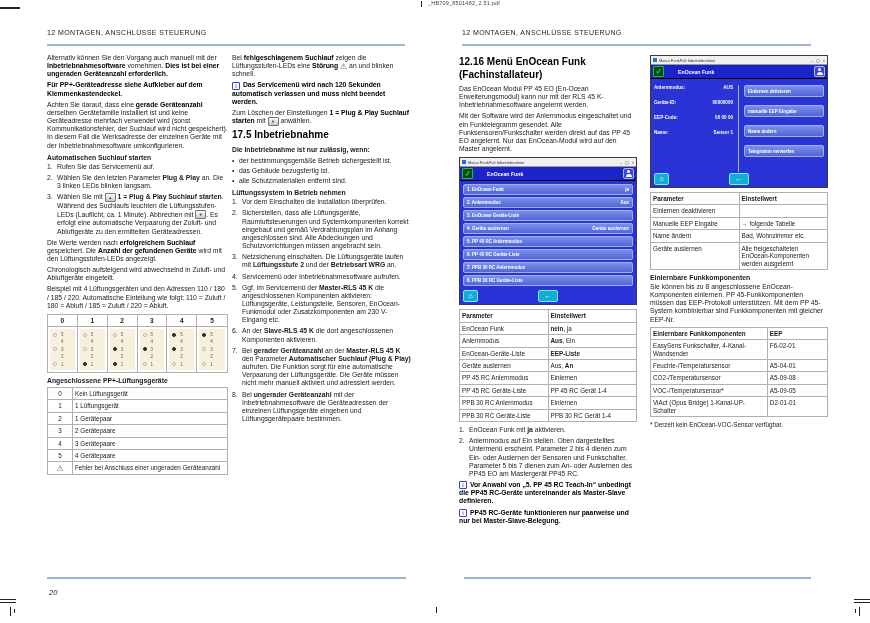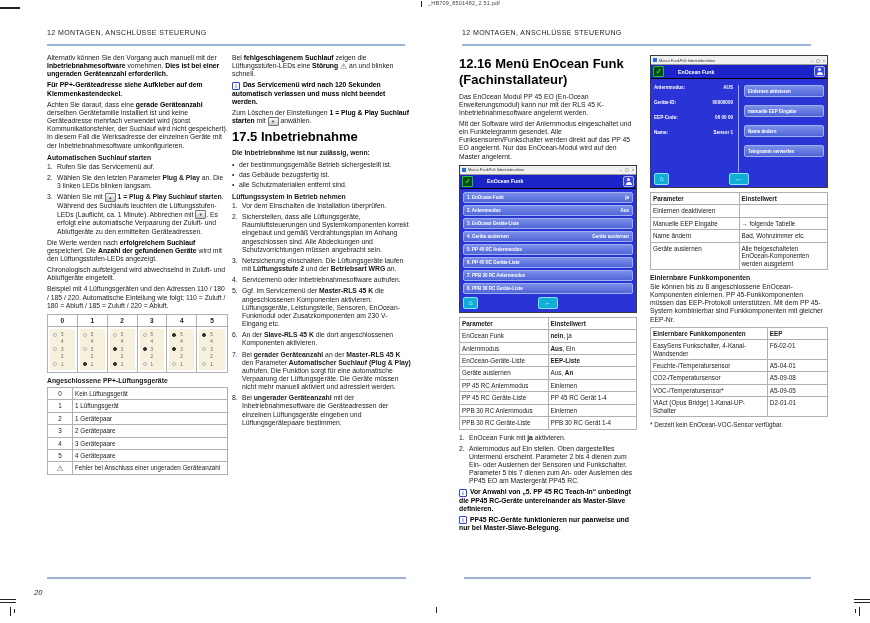--- a/index.html
+++ b/index.html
@@ -10,21 +10,21 @@
   .pdf-filename{position:absolute;left:428px;top:0px;font-size:5.5px;color:#444;letter-spacing:0.2px;}
   
   .phead{position:absolute;font-size:7px;color:#222;letter-spacing:0.4px;}
   .prule{position:absolute;height:2px;background:#9fb3da;}
   .pnum{position:absolute;font-size:7.5px;color:#222;}
   
   .col{position:absolute;}
   .t{font-size:6.8px;line-height:1.2;margin:0 0 3px;}
   .t b{color:#000;}
   .h6{font-size:6.8px;font-weight:bold;margin:4px 0 2px;}
-  .hsec{font-size:13px;font-weight:bold;line-height:1.25;margin:3px 0 4px;color:#000;}
+  .hsec{font-size:10px;font-weight:bold;line-height:1.25;margin:3px 0 4px;color:#000;}
   .oli{position:relative;padding-left:10px;margin:0 0 3px;font-size:6.8px;line-height:1.2;}
   .oli .n{position:absolute;left:0;top:0;}
   .bul{position:relative;padding-left:7px;margin:0 0 2px;font-size:6.8px;line-height:1.2;}
   .bul::before{content:"•";position:absolute;left:0;top:0;}
   
   .ic{display:inline-block;vertical-align:middle;}
   .ic-up,.ic-down{width:9px;height:7px;background:linear-gradient(#fdfdfd,#c9c9c9);border:1px solid #777;
      border-radius:1px;font-size:4px;line-height:7px;text-align:center;color:#333;}
   .ic-warn{font-size:8px;line-height:7px;color:#555;}
   .ic-info{width:6px;height:6px;border:1px solid #2b46d9;color:#2b46d9;font-size:5px;line-height:6px;
@@ -350,21 +350,21 @@
   <div class="oli"><span class="n">2.</span><span><span>Sicherstellen, dass alle Lüftungsgeräte, Raumluftsteuerungen und Systemkomponenten korrekt eingebaut und gemäß Verdrahtungsplan im Anhang angeschlossen sind. Alle Abdeckungen und Schutzvorrichtungen müssen angebracht sein.</span></span></div>
   <div class="oli"><span class="n">3.</span><span><span>Netzsicherung einschalten. Die Lüftungsgeräte laufen mit </span><b>Lüftungsstufe 2</b><span> und der </span><b>Betriebsart WRG</b><span> an.</span></span></div>
   <div class="oli"><span class="n">4.</span><span><span>Servicemenü oder Inbetriebnahmesoftware aufrufen.</span></span></div>
   <div class="oli"><span class="n">5.</span><span><span>Ggf. im Servicemenü der </span><b>Master-RLS 45 K</b><span> die angeschlossenen Komponenten aktivieren: Lüftungsgeräte, Leistungsteile, Sensoren, EnOcean-Funkmodul oder Zusatzkomponenten am 230 V-Eingang etc.</span></span></div>
   <div class="oli"><span class="n">6.</span><span><span>An der </span><b>Slave-RLS 45 K</b><span> die dort angeschlossenen Komponenten aktivieren.</span></span></div>
   <div class="oli"><span class="n">7.</span><span><span>Bei </span><b>gerader Geräteanzahl</b><span> an der </span><b>Master-RLS 45 K</b><span> den Parameter </span><b>Automatischer Suchlauf (Plug &amp; Play)</b><span> aufrufen. Die Funktion sorgt für eine automatische Verpaarung der Lüftungsgeräte. Die Geräte müssen nicht mehr manuell aktiviert und adressiert werden.</span></span></div>
   <div class="oli"><span class="n">8.</span><span><span>Bei </span><b>ungerader Geräteanzahl</b><span> mit der Inbetriebnahmesoftware die Geräteadressen der einzelnen Lüftungsgeräte eingeben und Lüftungsgerätepaare bestimmen.</span></span></div>
 </div>
 
 <div class="prule" style="left:47px;top:577px;width:359px;"></div>
-<div class="pnum" style="left:34px;top:588px;font-style:italic;">20</div>
+<div class="pnum" style="left:49px;top:588px;font-style:italic;">20</div>
 
 <div class="phead" style="left:462px;top:29px;">12 MONTAGEN, ANSCHLÜSSE STEUERUNG</div>
 <div class="prule" style="left:462px;top:44px;width:349px;"></div>
 
 <div class="col" style="left:459px;top:53px;width:178px;">
   <div class="hsec">12.16 Menü EnOcean Funk (Fachinstallateur)</div>
   <p class="t">Das EnOcean Modul PP 45 EO (En-Ocean Erweiterungsmodul) kann nur mit der RLS 45 K-Inbetriebnahmesoftware angelernt werden.</p>
   <p class="t">Mit der Software wird der Anlernmodus eingeschaltet und ein Funktelegramm gesendet. Alle Funksensoren/Funkschalter werden direkt auf das PP 45 EO angelernt. Nur das EnOcean-Modul wird auf den Master angelernt.</p>
 
   <div class="app">

